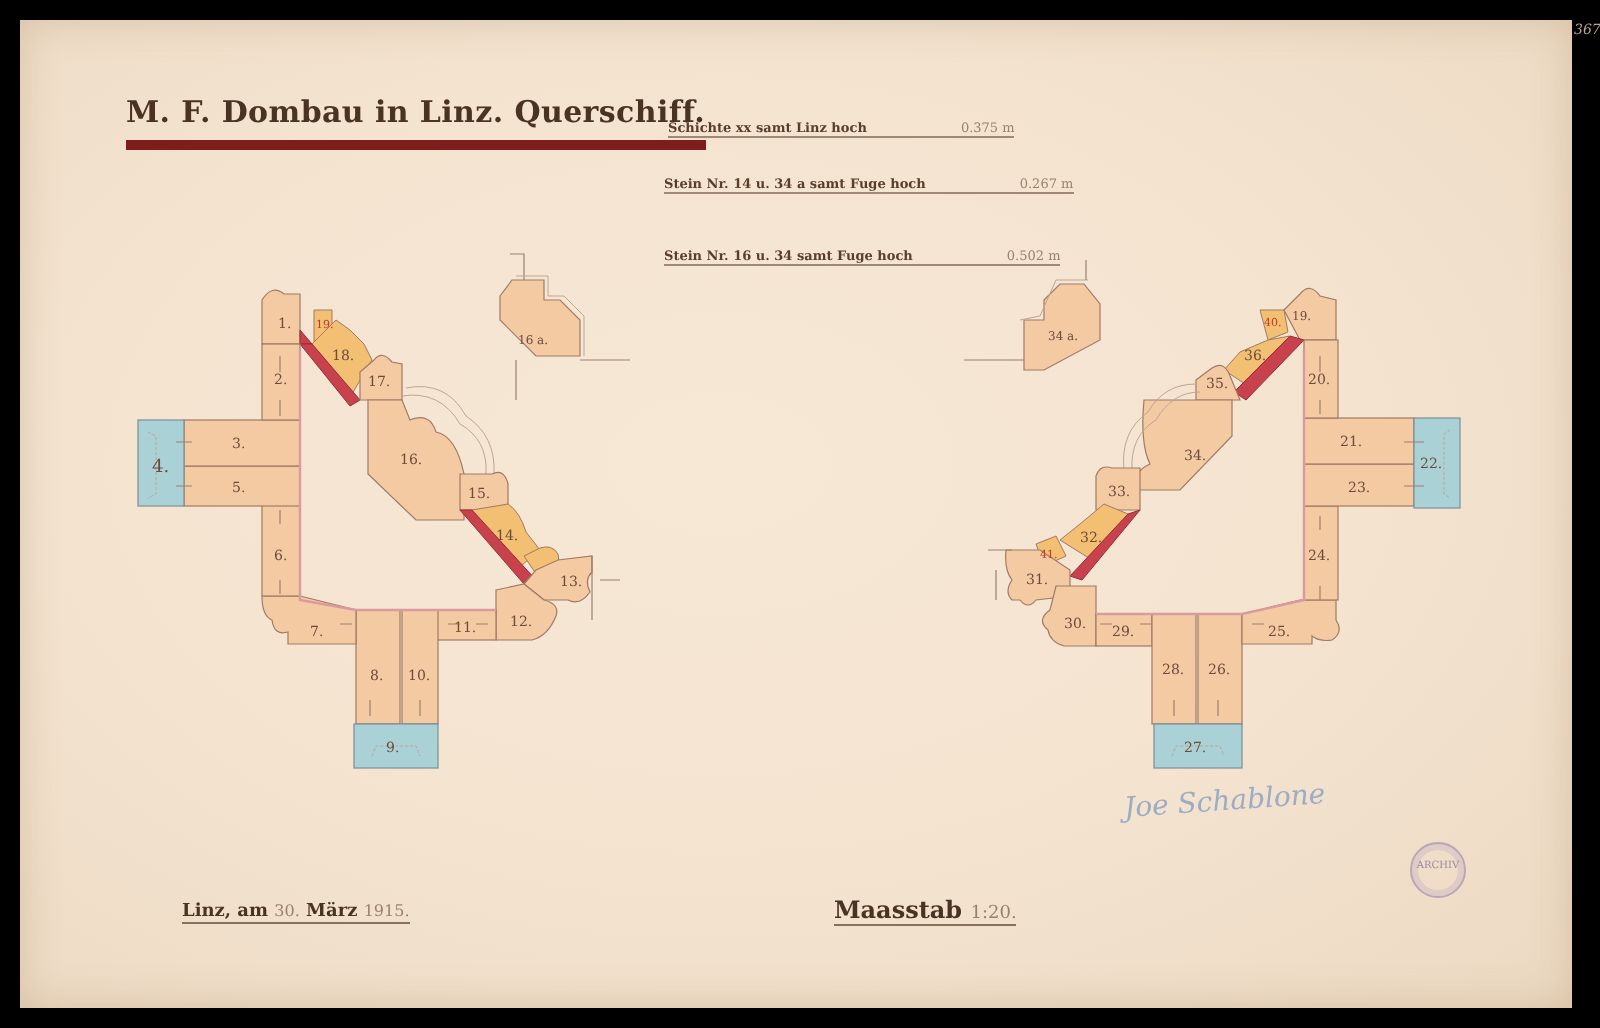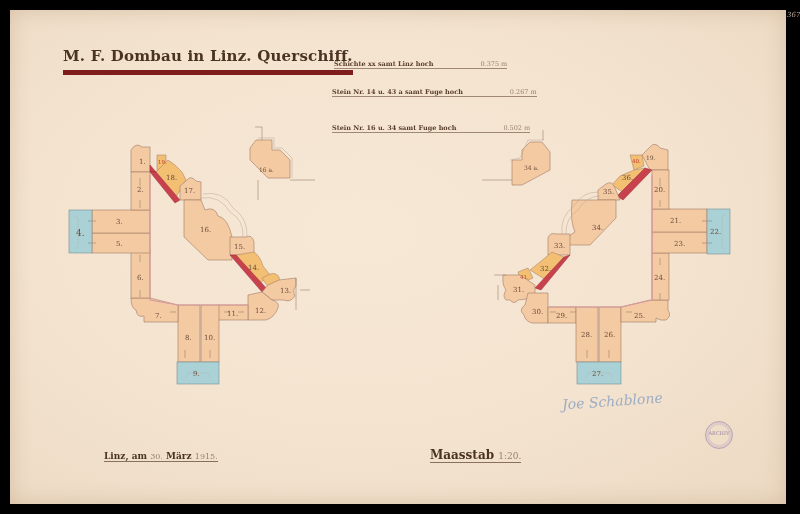--- a/index.html
+++ b/index.html
@@ -16,21 +16,21 @@
     border-bottom: 5px solid #7f1d1d; padding-bottom: 5px;
   }
   .legend-line {
     position: absolute; left: 0; font-family: "DejaVu Serif", serif; font-weight: bold;
     font-size: 6.5px; color: #5a3e2c; white-space: nowrap;
     border-bottom: 1px solid #a08878;
   }
   .legend-line .val { font-weight: normal; color: #9a8070; margin-left: 3px; padding-left: 44px; }
   .footer-text {
     position: absolute; font-family: "DejaVu Serif", serif; font-weight: bold;
-    font-size: 9px; color: #4b3324; white-space: nowrap; border-bottom: 1px solid #8a6f5c; margin-left: 13px;
+    font-size: 9px; color: #4b3324; white-space: nowrap; border-bottom: 1px solid #8a6f5c;
   }
   .footer-text .light { font-weight: normal; color: #9a8070; font-size: 8px; }
   .scale-text { font-size: 12px; }
   .archive-no {
     position: absolute; left: 787px; top: 11px; font-size: 7px; color: #b9a597;
     font-style: italic; font-family: "DejaVu Serif", serif;
   }
   .signature {
     position: absolute; left: 562px; top: 393px; font-size: 14px; color: #8ea3c4;
     font-family: "DejaVu Serif", serif; font-style: italic; transform: rotate(-4deg);
@@ -54,21 +54,21 @@
 
 <div class="archive-no">3670</div>
 
 <div class="title">M. F. Dombau in Linz. Querschiff.</div>
 
 <div style="position:absolute; left:332px; top:60px; width:180px; height:80px;">
   <div class="legend-line" style="top:0px; left:2px;">
     <span>Schichte xx samt Linz hoch</span><span class="val">0.375 m</span>
   </div>
   <div class="legend-line" style="top:28px; left:0px;">
-    <span>Stein Nr. 14 u. 43 a samt Fuge hoch</span><span class="val">0.267 m</span>
+    <span>Stein Nr. 14 u. 34 a samt Fuge hoch</span><span class="val">0.267 m</span>
   </div>
   <div class="legend-line" style="top:64px; left:0px;">
     <span>Stein Nr. 16 u. 34 samt Fuge hoch</span><span class="val">0.502 m</span>
   </div>
 </div>
 
 <svg class="plan" width="800" height="514" viewBox="0 0 800 514">
   <defs>
     <style>
       .st { fill: #f4caa3; stroke: #a07a66; stroke-width: 0.6; }

